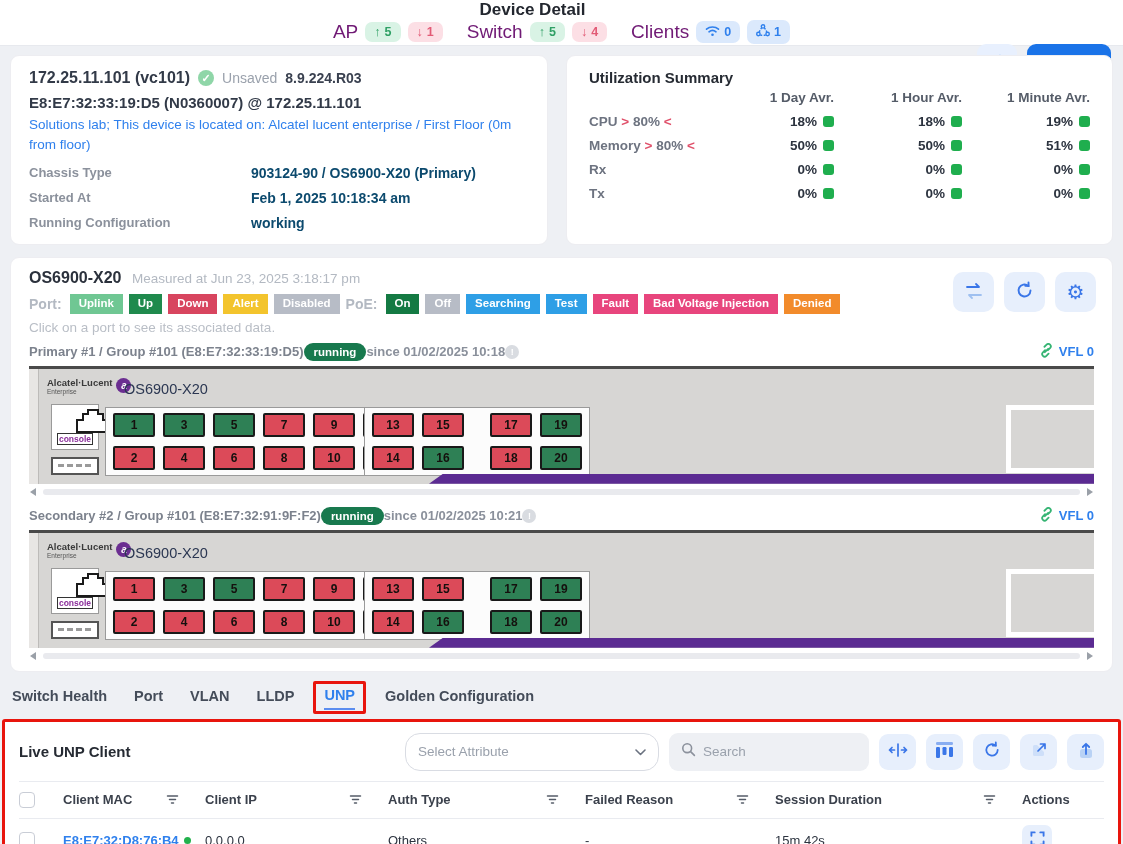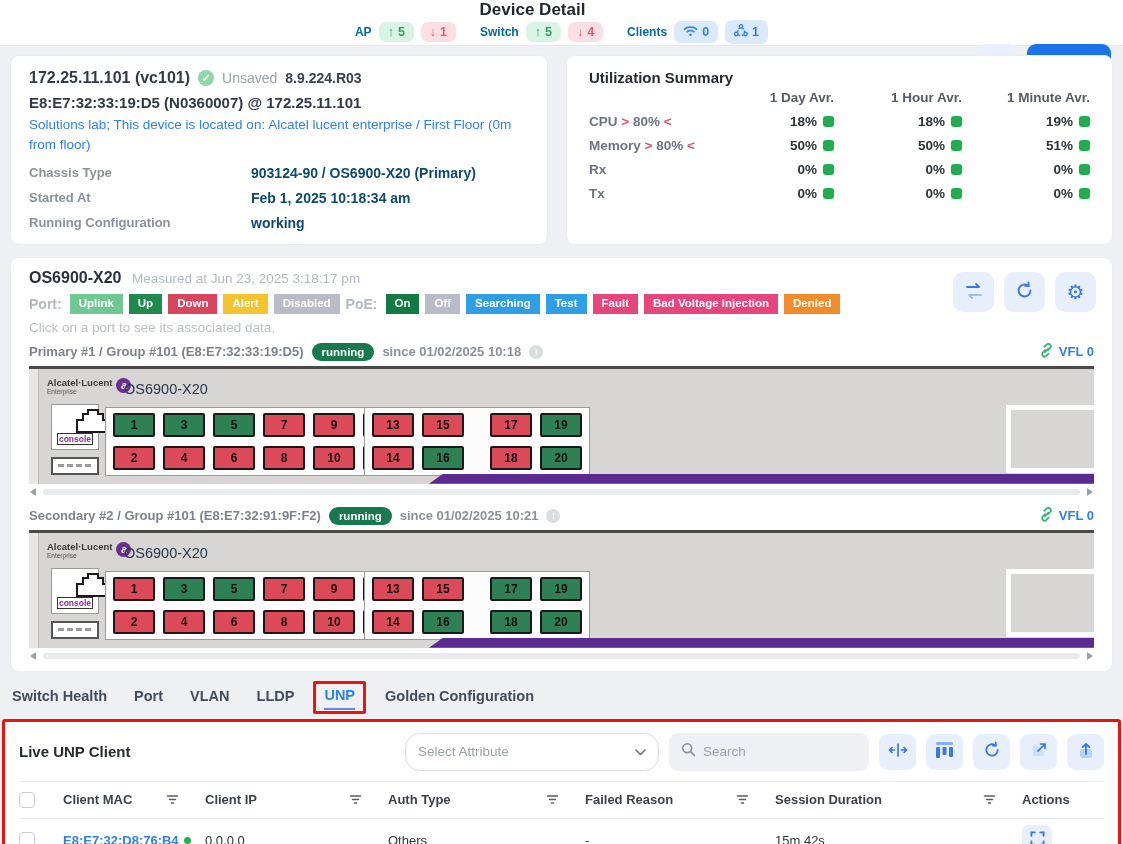--- a/index.html
+++ b/index.html
@@ -8,21 +8,21 @@
     font-family: "Liberation Sans", sans-serif;
     background:#eef0f4; color:#2b3340;
     width:1123px; height:844px; overflow:hidden; position:relative;
   }
   
   .topbar { background:#fff; height:46px; display:flex; align-items:center;
     padding:0 12px; border-bottom:1px solid #e7e9ee;flex-direction:column; }
   .topbar .title { font-size:17px; font-weight:700; color:#23272f; margin-right:58px; }
   .stats { display:flex; align-items:center; gap:24px; }
   .stat { display:flex; align-items:center; gap:7px; }
-  .stat .lbl { color:#0369a1; font-weight:700; font-size:12px; }
+  .stat .lbl { color:#701a75; font-weight:400; font-size:19px; }
   .badge { display:inline-flex; align-items:center; gap:4px; padding:4px 9px;
     border-radius:7px; font-weight:700; font-size:12.5px; line-height:1; }
   .b-up   { background:#d9f3e5; color:#2fa065; }
   .b-down { background:#fcdfe5; color:#e25b76; }
   .b-blue { background:#dbe9fc; color:#2f80ed; }
   .topbar-right { margin-left:auto; display:flex; align-items:center; gap:10px; }
   .back-btn { width:40px; height:38px; border-radius:9px; background:#e8f0fe;
     border:none; display:flex; align-items:center; justify-content:center; cursor:pointer; }
   .device-btn { background:#1a73e8; color:#fff; font-weight:700; font-size:13.5px;
     border:none; border-radius:9px; padding:11px 20px; cursor:pointer; }
@@ -56,21 +56,21 @@
   .sw-title { font-size:16px; font-weight:700; color:#2b313c; }
   .sw-measured { font-size:13.5px; color:#b3b9c2; font-weight:400; margin-left:6px; }
   .legend-row { display:flex; align-items:center; gap:6px; margin-top:7px; flex-wrap:nowrap; }
   .legend-lbl { color:#b3b9c2; font-weight:700; font-size:14px; margin-right:2px; }
   .lbadge { color:#fff; font-weight:700; font-size:11.5px; padding:4px 9px; border-radius:0; line-height:1; white-space:nowrap; }
   .sw-hint { color:#b9bec6; font-size:13.5px; margin-top:6px; }
   .sw-actions { position:absolute; top:14px; right:16px; display:flex; gap:10px; }
   .icon-btn { width:41px; height:40px; border-radius:10px; background:#e7effc; border:none;
     display:flex; align-items:center; justify-content:center; cursor:pointer; }
   .gear-glyph { font-size:20px; color:#3a76e8; line-height:1; }
-  .chass-label { display:flex; align-items:center; gap:8px; margin-top:8px;
+  .chass-label { display:flex; align-items:center; gap:0; margin-top:8px;
     color:#7c828d; font-size:13px; font-weight:700; }
   .run-badge { background:#18794e; color:#fff; font-size:11.5px; font-weight:700;
     border-radius:9px; padding:3px 10px; }
   .since { font-weight:600; color:#8a909b; }
   .info-ic { width:14px; height:14px; border-radius:50%; background:#d9dce1; color:#fff;
     font-size:9px; font-weight:700; display:inline-flex; align-items:center; justify-content:center; }
   .vfl { margin-left:auto; display:flex; align-items:center; gap:5px;
     color:#2f80ed; font-size:13px; font-weight:700; cursor:pointer; }
   .diagram { position:relative; height:118px; background:#d7d6d4; margin-top:5px;
     border-top:3px solid #4a4a4a; overflow:hidden; }

